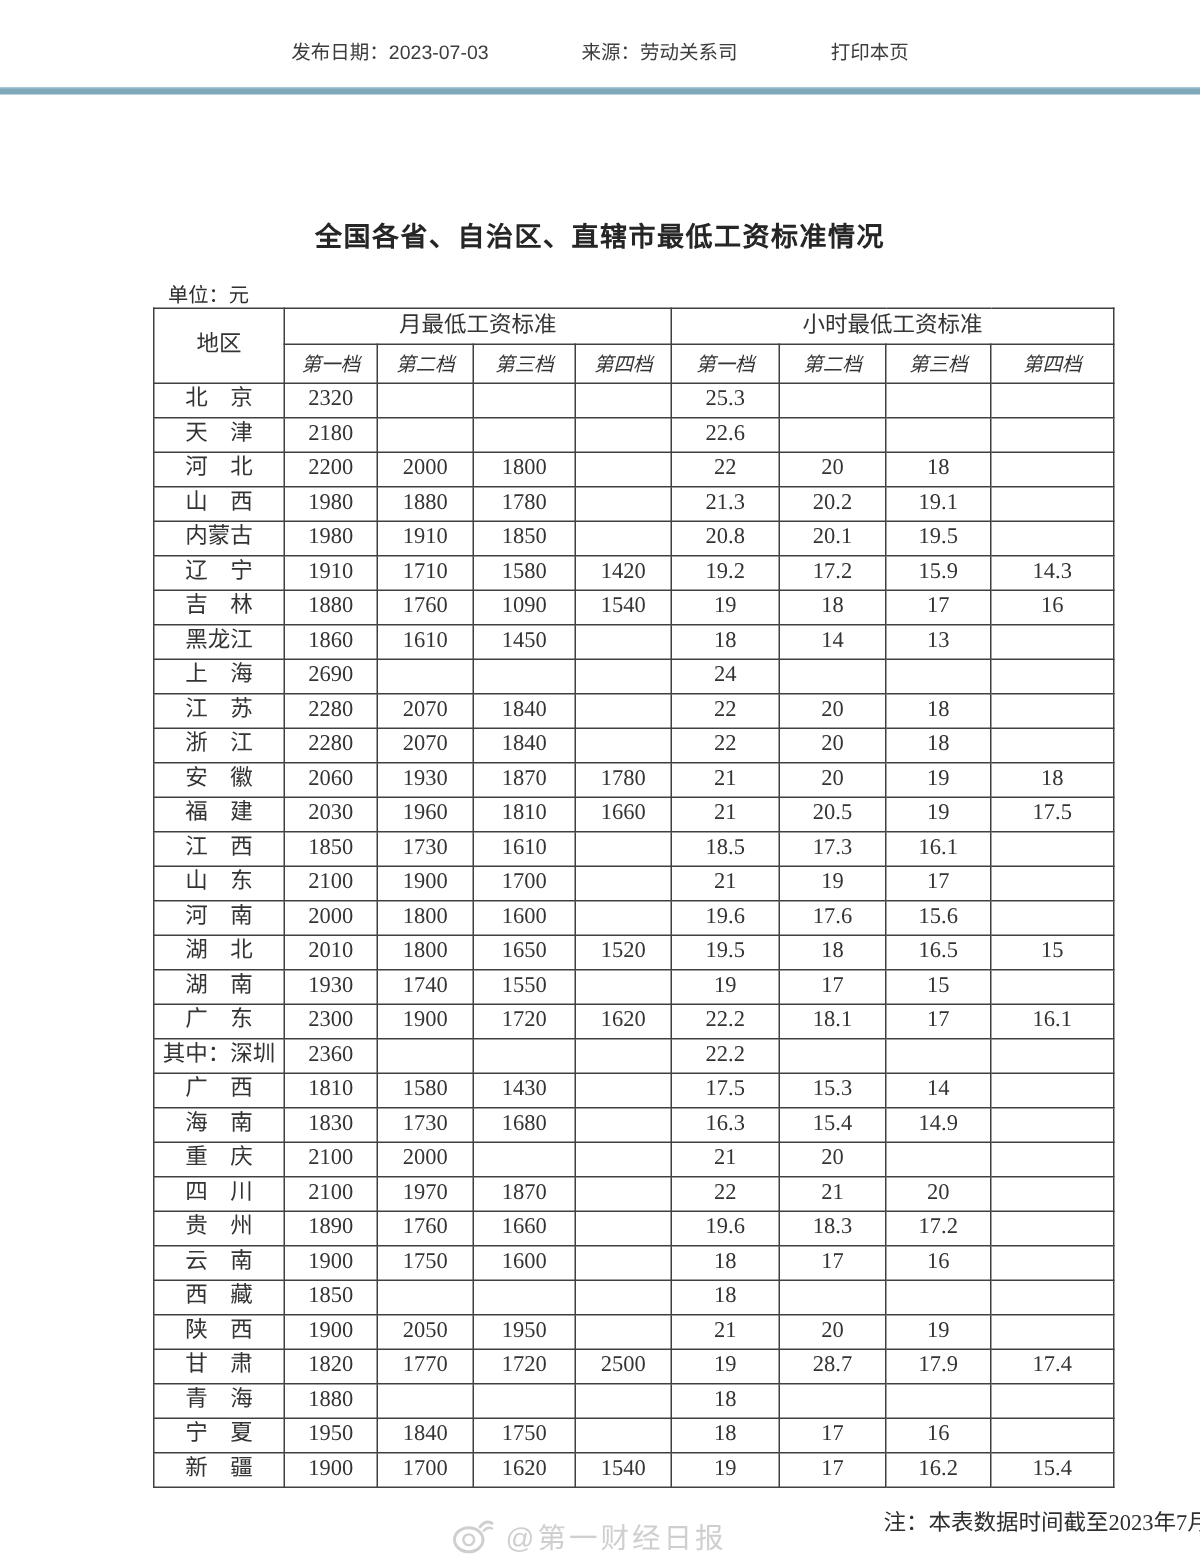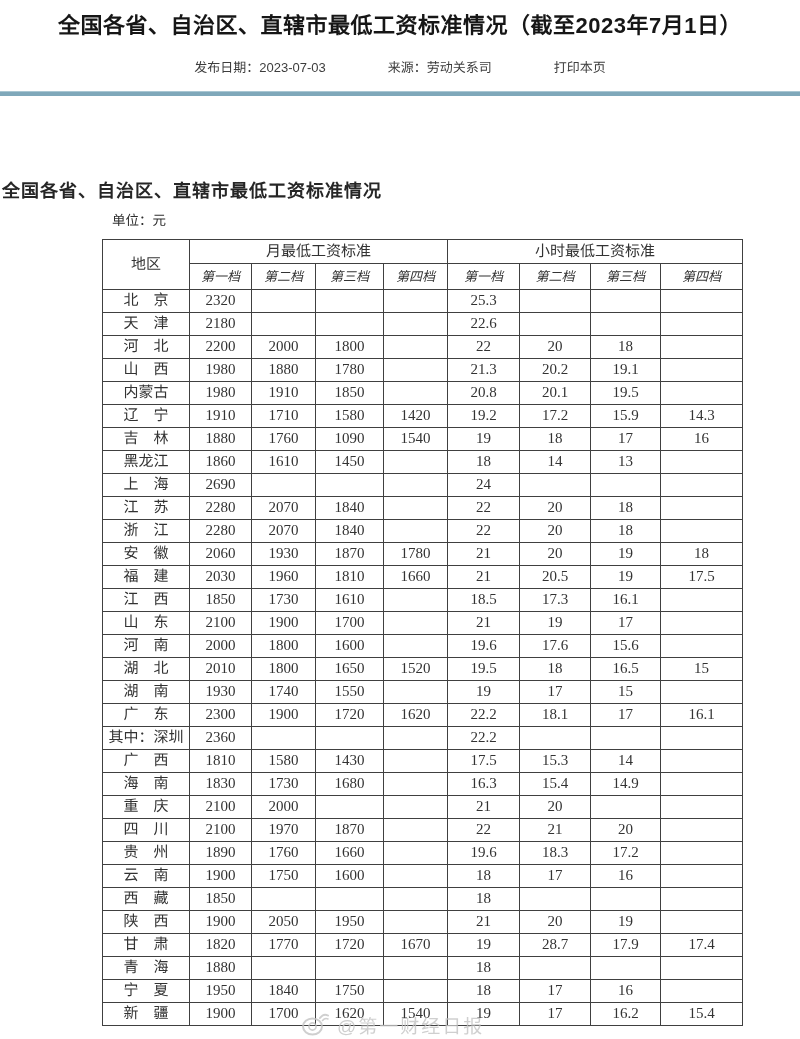--- a/index.html
+++ b/index.html
@@ -34,31 +34,31 @@
   .meta-row .print-link { color: #3d3d3d; text-decoration: none; cursor: pointer; }
   .header-rule {
     margin-top: 15px;
     height: 4px;
     background: #7fa8ba;
     border-top: 1px solid #a9c6d2;
   }
   
   .main-content { margin-top: 80px; }
   .table-title {
-    margin: 2px;
-    text-align: left;
+    margin: 16px;
+    text-align: center;
     font-size: 18px;
     font-weight: bold;
     color: #262626;
     font-family: "Liberation Serif", "DejaVu Serif", serif;
     letter-spacing: 1px;
   }
   .table-wrap { width: 640px; margin-left: 102px; }
   .unit-label {
-    margin: 7px 0 10px 10px;
+    margin: 7px 0 0 10px;
     font-size: 13.5px;
     color: #2e2e2e;
     font-family: "Liberation Serif", "DejaVu Serif", serif;
   }
   table.wage-table {
     border-collapse: collapse;
     table-layout: fixed;
     width: 640px;
   }
   .wage-table th, .wage-table td {
@@ -103,21 +103,20 @@
     font-size: 19px;
     letter-spacing: 2px;
     font-family: "Liberation Sans", sans-serif;
     pointer-events: none;
   }
 </style>
 </head>
 <body>
 
 <div class="doc-header">
-  <h1 class="page-title">全国各省、自治区、直辖市最低工资标准情况（截至2023年7月1日）</h1>
   <div class="meta-row">
     <span>发布日期：2023-07-03</span>
     <span>来源：劳动关系司</span>
     <a class="print-link">打印本页</a>
   </div>
   <div class="header-rule"></div>
 </div>
 
 <div class="main-content">
   <h2 class="table-title">全国各省、自治区、直辖市最低工资标准情况</h2>
@@ -459,21 +458,21 @@
             <td>21</td>
             <td>20</td>
             <td>19</td>
             <td></td>
           </tr>
           <tr>
             <td class="region">甘　肃</td>
             <td>1820</td>
             <td>1770</td>
             <td>1720</td>
-            <td>1670</td>
+            <td>2500</td>
             <td>19</td>
             <td>28.7</td>
             <td>17.9</td>
             <td>17.4</td>
           </tr>
           <tr>
             <td class="region">青　海</td>
             <td>1880</td>
             <td></td>
             <td></td>

